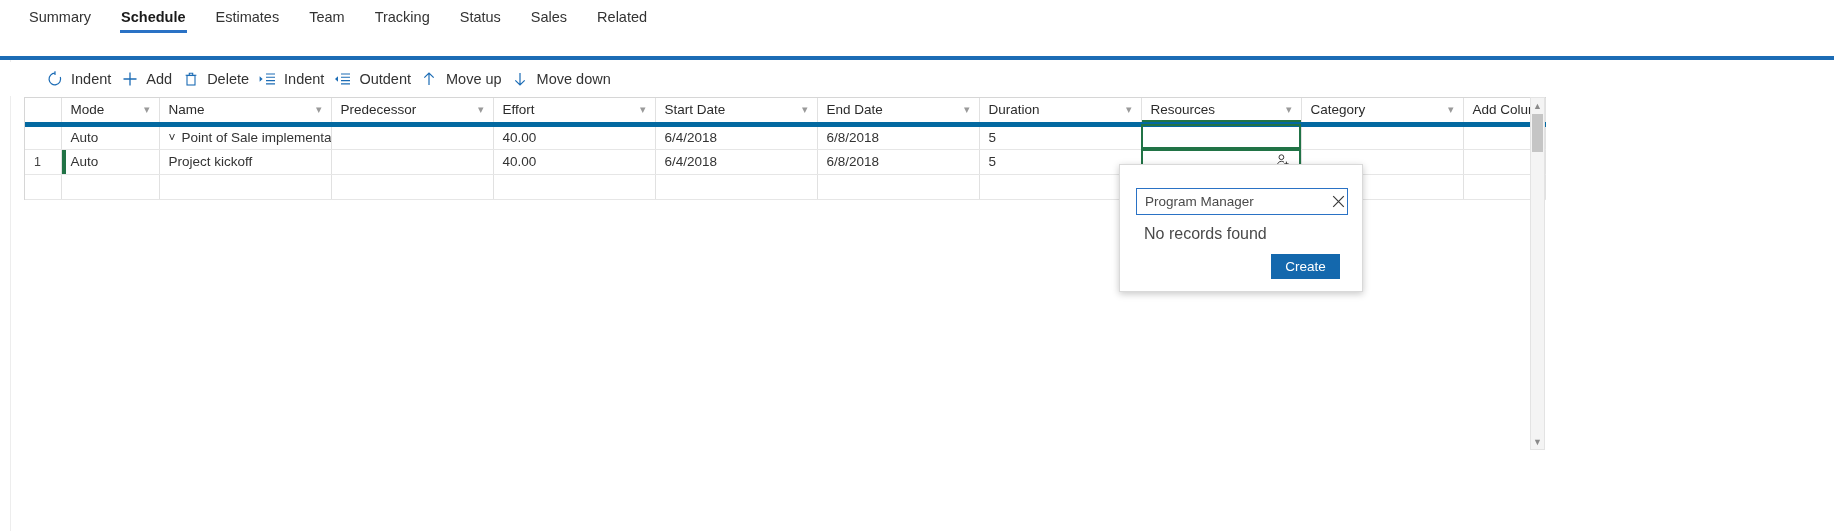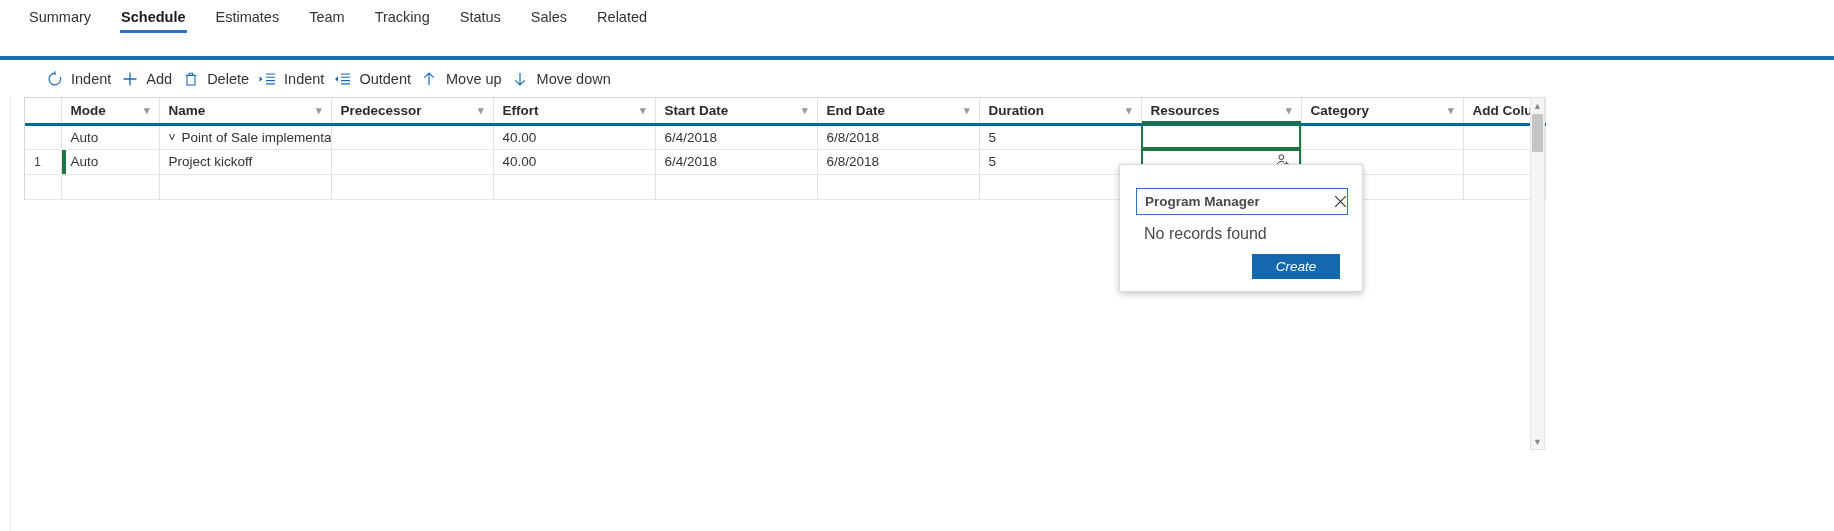--- a/index.html
+++ b/index.html
@@ -97,25 +97,25 @@
     height: 25px;
     padding: 0 9px;
     text-align: left;
     font-weight: normal;
     vertical-align: middle;
     overflow: hidden;
     white-space: nowrap;
   }
   table.grid th {
     height: 26px;
-    font-weight: bold;
+    font-weight: normal;
     font-size: 13.5px;
     color: #2b2b2b;
     background: #ffffff;
-    border-bottom: 3px solid #0369a1;
+    border-bottom: 5px solid #0369a1;
     position: relative;
     margin-top: 12px;
   }
   table.grid th .hinner {
     display: flex; align-items: center; justify-content: space-between;
     height: 100%;
   }
   table.grid th .hchev { color: #9a9a9a; font-size: 11px; margin-left: 4px; }
   th.col-active { color: #217346; }
   th.col-active::after {
@@ -189,45 +189,44 @@
   }
   .popup-search input {
     border: 0; outline: 0;
     flex: 1;
     height: 25px;
     padding: 0 8px;
     font-family: "Liberation Sans", sans-serif;
     font-size: 13.5px;
     color: #4a4a4a;
     background: transparent;
-    font-weight: bold;
   }
   .popup-clear {
     width: 24px; height: 25px;
     display: flex; align-items: center; justify-content: center;
     color: #3a3a3a;
     cursor: pointer;
   }
   .popup-msg {
     position: absolute;
     left: 24px; top: 60px;
     font-size: 16px;
     color: #4a4a4a;
   }
   .popup-create {
     position: absolute;
     right: 22px; bottom: 12px;
-    width: 88px; height: 25px;
+    width: 69px; height: 25px;
     background: #1468ad;
     color: #ffffff;
     border: 0;
     font-family: "Liberation Sans", sans-serif;
     font-size: 13.5px;
     cursor: pointer;
-    display: flex; align-items: center; justify-content: center; font-style: italic;
+    display: flex; align-items: center; justify-content: center;
   }
 
   
   .leftedge {
     position: absolute; left: 10px; top: 60px;
     width: 1px; height: 471px;
     background: #ededed;
   }
 </style>
 </head>

